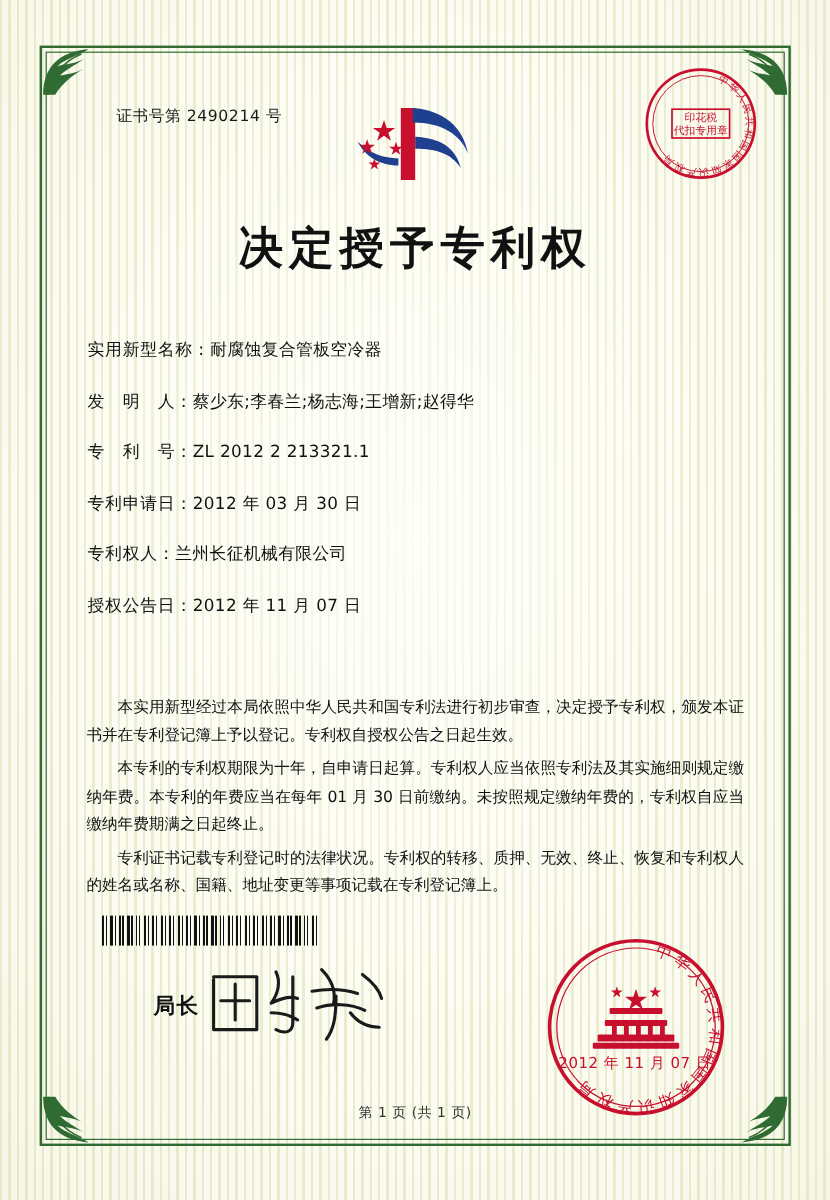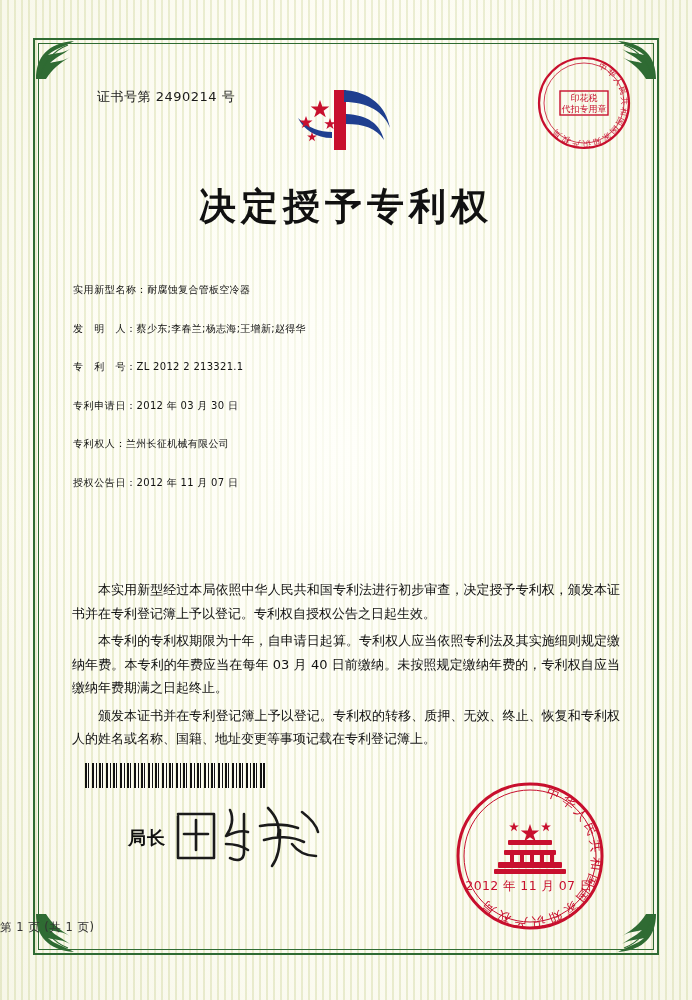--- a/index.html
+++ b/index.html
@@ -111,21 +111,21 @@
   }
 
   
   .fields {
     position: absolute;
     left: 73px;
     top: 283px;
     right: 70px;
   }
   .field {
-    font-size: 10px;
+    font-size: 14px;
     color: #111;
     margin-bottom: 24.5px;
     white-space: nowrap;
   }
   .field .lbl { letter-spacing: 0.6px; }
   .field .val { letter-spacing: 0.3px; }
 
   
   .body-text {
     position: absolute;
@@ -196,20 +196,21 @@
     font-size: 12.5px;
     color: #c8102e;
     letter-spacing: 0.4px;
   }
 
   .page-no {
     position: absolute;
     left: 0;
     right: 0;
     top: 920px;
+    text-align: center;
     font-size: 11.5px;
     color: #333;
     letter-spacing: 0.5px;
   }
 </style>
 </head>
 <body>
 
 <div class="certificate">
   <div class="paper-glow"></div>
@@ -291,22 +292,22 @@
     <div class="field">
       <span class="lbl">专利权人：</span><span class="val">兰州长征机械有限公司</span>
     </div>
     <div class="field">
       <span class="lbl">授权公告日：</span><span class="val">2012 年 11 月 07 日</span>
     </div>
   </div>
 
   <div class="body-text">
     <p>本实用新型经过本局依照中华人民共和国专利法进行初步审查，决定授予专利权，颁发本证书并在专利登记簿上予以登记。专利权自授权公告之日起生效。</p>
-    <p>本专利的专利权期限为十年，自申请日起算。专利权人应当依照专利法及其实施细则规定缴纳年费。本专利的年费应当在每年 03 月 40 日前缴纳。未按照规定缴纳年费的，专利权自应当缴纳年费期满之日起终止。</p>
-    <p>颁发本证书并在专利登记簿上予以登记。专利权的转移、质押、无效、终止、恢复和专利权人的姓名或名称、国籍、地址变更等事项记载在专利登记簿上。</p>
+    <p>本专利的专利权期限为十年，自申请日起算。专利权人应当依照专利法及其实施细则规定缴纳年费。本专利的年费应当在每年 01 月 30 日前缴纳。未按照规定缴纳年费的，专利权自应当缴纳年费期满之日起终止。</p>
+    <p>专利证书记载专利登记时的法律状况。专利权的转移、质押、无效、终止、恢复和专利权人的姓名或名称、国籍、地址变更等事项记载在专利登记簿上。</p>
   </div>
 
   <div class="barcode"></div>
 
   <div class="sig-label">局长</div>
   <div class="signature">
     <svg viewBox="0 0 165 72">
       <g fill="none" stroke="#1b1b1b" stroke-width="2.6" stroke-linecap="round" stroke-linejoin="round">
         <path d="M10 16 L10 58 L46 58 L46 14 L10 14"></path>
         <path d="M16 34 L40 34"></path>

